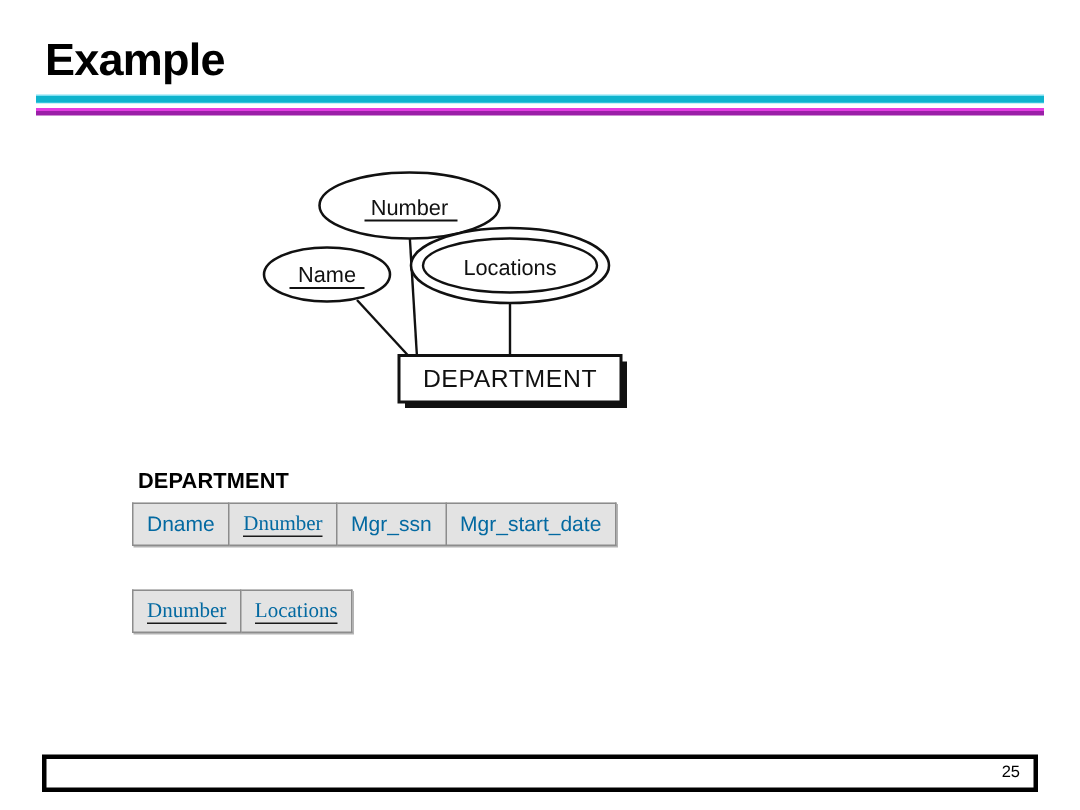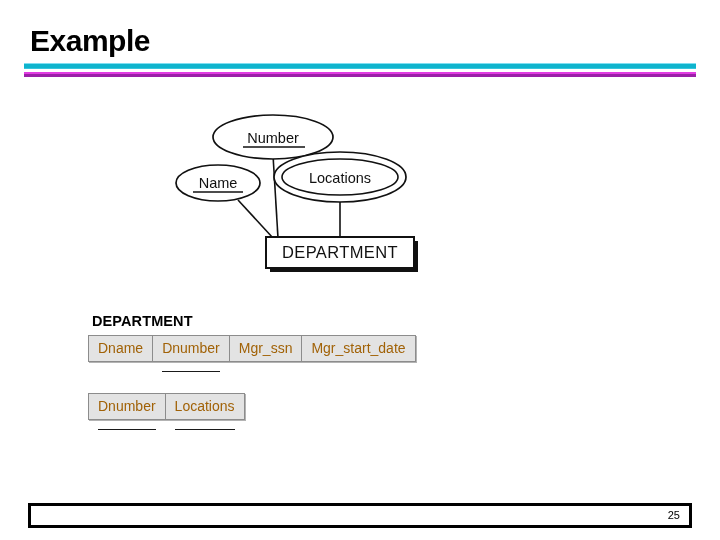--- a/index.html
+++ b/index.html
@@ -87,28 +87,29 @@
     border-spacing: 0;
     background: #e2e2e2;
     border: 1px solid #7a7a7a;
     box-shadow: 1px 1px 0 0 #b3b3b3;
   }
   .rel-table td {
     border: 1px solid #8c8c8c;
     background: #e3e3e3;
     padding: 4px 9px 5px 9px;
     font-size: 14px;
-    color: #a16207;
+    color: #0369a1;
     text-align: center;
     white-space: nowrap;
     font-family: "Liberation Sans", sans-serif;
   }
   .rel-table td.pk span {
     border-bottom: 1px solid #1a1a1a;
-    padding-bottom: 15px;
+    padding-bottom: 0;
+    font-family: Liberation Serif, serif;
   }
 
   
   .footer-box {
     position: absolute;
     left: 28px;
     top: 503px;
     width: 664px;
     height: 25px;
     border: 3px solid #000000;

